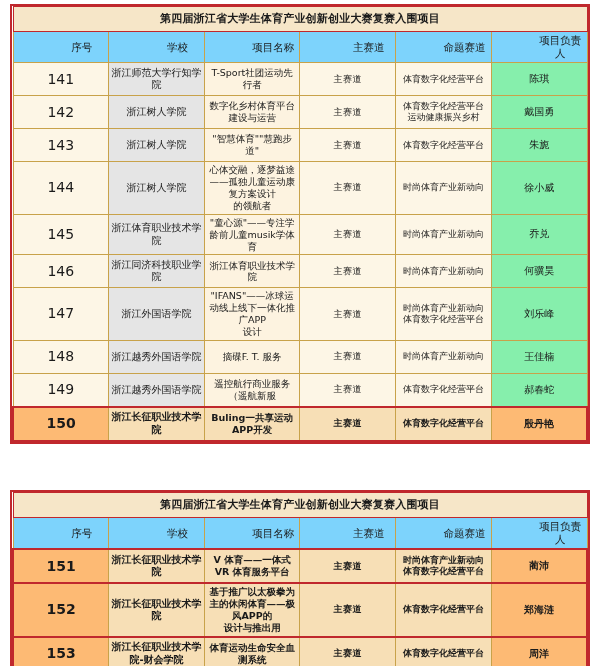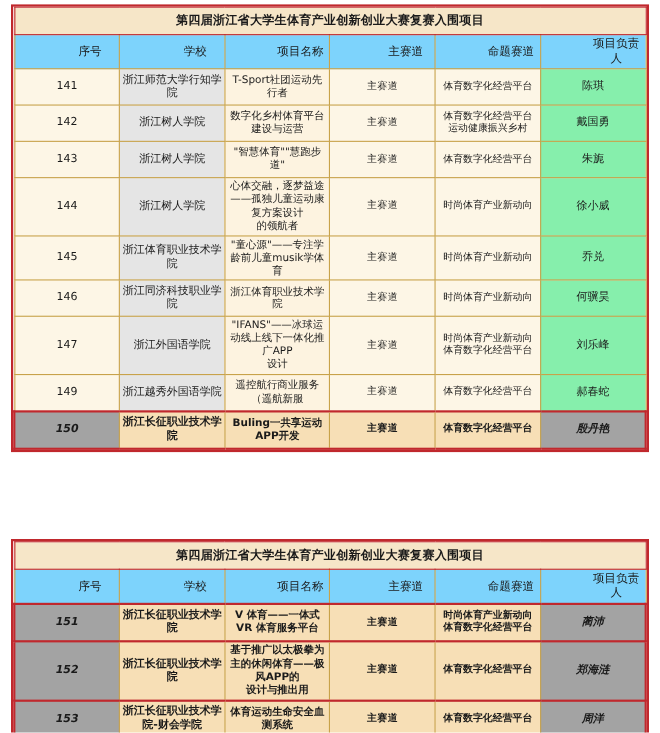--- a/index.html
+++ b/index.html
@@ -78,21 +78,21 @@
     background: #e5e5e5;
     font-weight: normal;
     font-size: 10px;
   }
   tbody td.proj {
     background: #fdf3e0;
     font-size: 9.5px;
   }
   tbody td.no {
     background: #fdf6e6;
-    font-size: 10px;
+    font-size: 14px;
   }
   tbody td.main {
     background: #fdf6e6;
     font-size: 9px;
     letter-spacing: 0.5px;
   }
   tbody td.track {
     background: #fdf6e6;
     font-size: 9px;
     margin-left: 40px;
@@ -102,22 +102,21 @@
     font-size: 10px;
   }
   tr.highlight td {
     background: #f7dfb6;
     font-weight: bold;
     border-top: 2px solid #c0282d;
     border-bottom: 2px solid #c0282d;
   }
   tr.highlight td.no,
   tr.highlight td.lead {
-    background: #a3a3a3;
-    font-style: italic;
+    background: #fdba74;
   }
   tr.highlight td:first-child { border-left: 2px solid #c0282d; }
   tr.highlight td:last-child  { border-right: 2px solid #c0282d; }
 
   .two-line span { display: block; }
 </style>
 </head>
 <body>
 
 <div class="page">
@@ -195,20 +194,28 @@
             <td class="proj c-proj two-line">
               <span>"IFANS"——冰球运动线上线下一体化推广APP</span>
               <span>设计</span>
             </td>
             <td class="main c-main"><span>主赛道</span></td>
             <td class="track c-track two-line">
               <span>时尚体育产业新动向</span>
               <span>体育数字化经营平台</span>
             </td>
             <td class="lead c-lead"><span>刘乐峰</span></td>
+          </tr>
+          <tr>
+            <td class="no c-no"><span>148</span></td>
+            <td class="sch c-sch"><span>浙江越秀外国语学院</span></td>
+            <td class="proj c-proj"><span>摘碟F. T. 服务</span></td>
+            <td class="main c-main"><span>主赛道</span></td>
+            <td class="track c-track"><span>时尚体育产业新动向</span></td>
+            <td class="lead c-lead"><span>王佳楠</span></td>
           </tr>
           <tr>
             <td class="no c-no"><span>149</span></td>
             <td class="sch c-sch"><span>浙江越秀外国语学院</span></td>
             <td class="proj c-proj"><span>遥控航行商业服务（遥航新服</span></td>
             <td class="main c-main"><span>主赛道</span></td>
             <td class="track c-track"><span>体育数字化经营平台</span></td>
             <td class="lead c-lead"><span>郝春蛇</span></td>
           </tr>
           <tr class="highlight">

